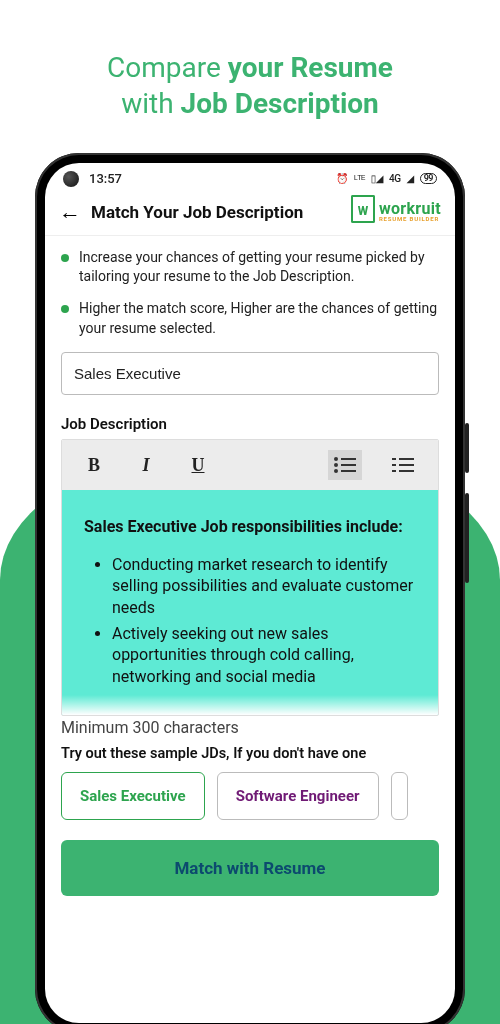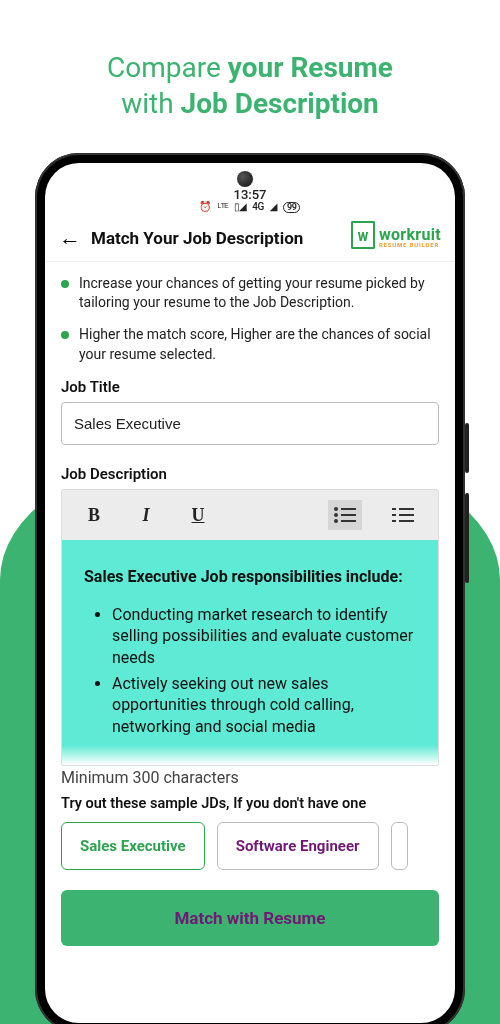--- a/index.html
+++ b/index.html
@@ -52,26 +52,24 @@
   .sb1 { top: 270px; height: 50px; }
   .sb2 { top: 340px; height: 90px; }
   .phone-screen {
     background: #fff;
     border-radius: 34px;
     overflow: hidden;
     min-height: 860px;
   }
   .status-bar {
     display: flex;
-    align-items: center;
     padding: 8px 18px 4px;
     font-size: 13px;
     font-weight: 500;
     color: #222;
-    flex-direction: column;
   }
   .cam-dot {
     width: 16px; height: 16px; border-radius: 50%;
     background: radial-gradient(circle at 35% 35%, #555, #111);
     margin-right: 10px;
   }
   .status-spacer { flex: 1; }
   .status-icons { display: flex; gap: 6px; align-items: center; font-size: 10px; letter-spacing: -0.5px; }
   .status-icons span { line-height: 1; }
   .batt {
@@ -173,21 +171,21 @@
   .chip {
     border: 1px solid #bbb; border-radius: 6px;
     padding: 14px 18px; font-size: 15px; font-weight: 700;
     color: #701a75; white-space: nowrap; cursor: pointer;
     background: #fff;
   }
   .chip.active { border-color: #2da44e; color: #2da44e; }
   .chip.peek { padding: 14px 6px; }
   .cta {
     margin: 20px 16px 0;
-    background: #3cb371; color: #701a75;
+    background: #3cb371; color: #0c4a6e;
     border-radius: 6px; text-align: center;
     padding: 18px 0; font-size: 17px; font-weight: 700;
     cursor: pointer;
   }
 </style>
 </head>
 <body>
 
 <div class="hero">
   <div>
@@ -231,24 +229,23 @@
           <div class="logo-text">
             <div class="l1">workruit</div>
             <div class="l2">RESUME BUILDER</div>
           </div>
         </div>
       </div>
 
       <div class="content">
         <ul class="bullets">
           <li>Increase your chances of getting your resume picked by tailoring your resume to the Job Description.</li>
-          <li>Higher the match score, Higher are the chances of social your resume selected.</li>
+          <li>Higher the match score, Higher are the chances of getting your resume selected.</li>
         </ul>
 
-        <div class="field-label">Job Title</div>
         <input class="text-input" type="text" value="Sales Executive" style="">
 
         <div class="field-label">Job Description</div>
 
         <div class="editor">
           <div class="toolbar">
             <div class="tb-btn">B</div>
             <div class="tb-btn tb-italic">I</div>
             <div class="tb-btn tb-underline">U</div>
             <div class="tb-gap"></div>

